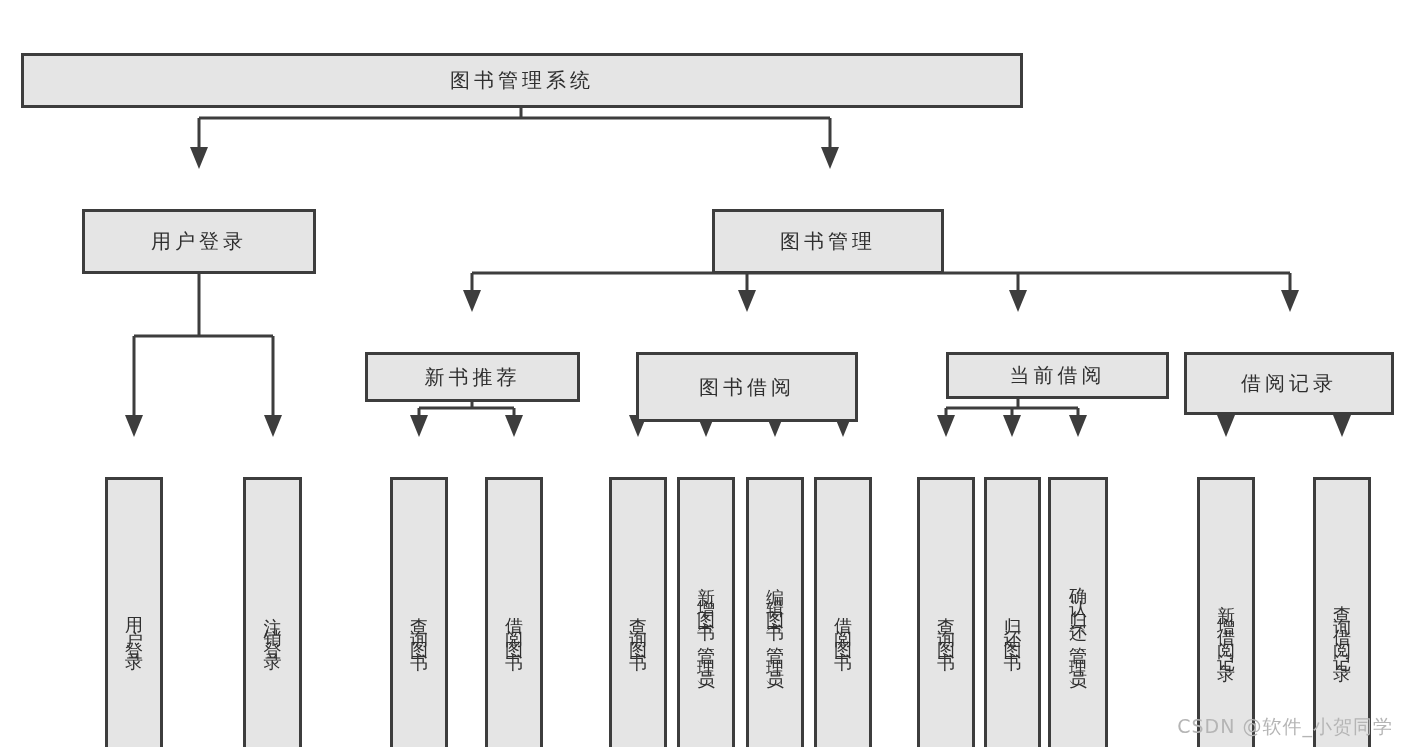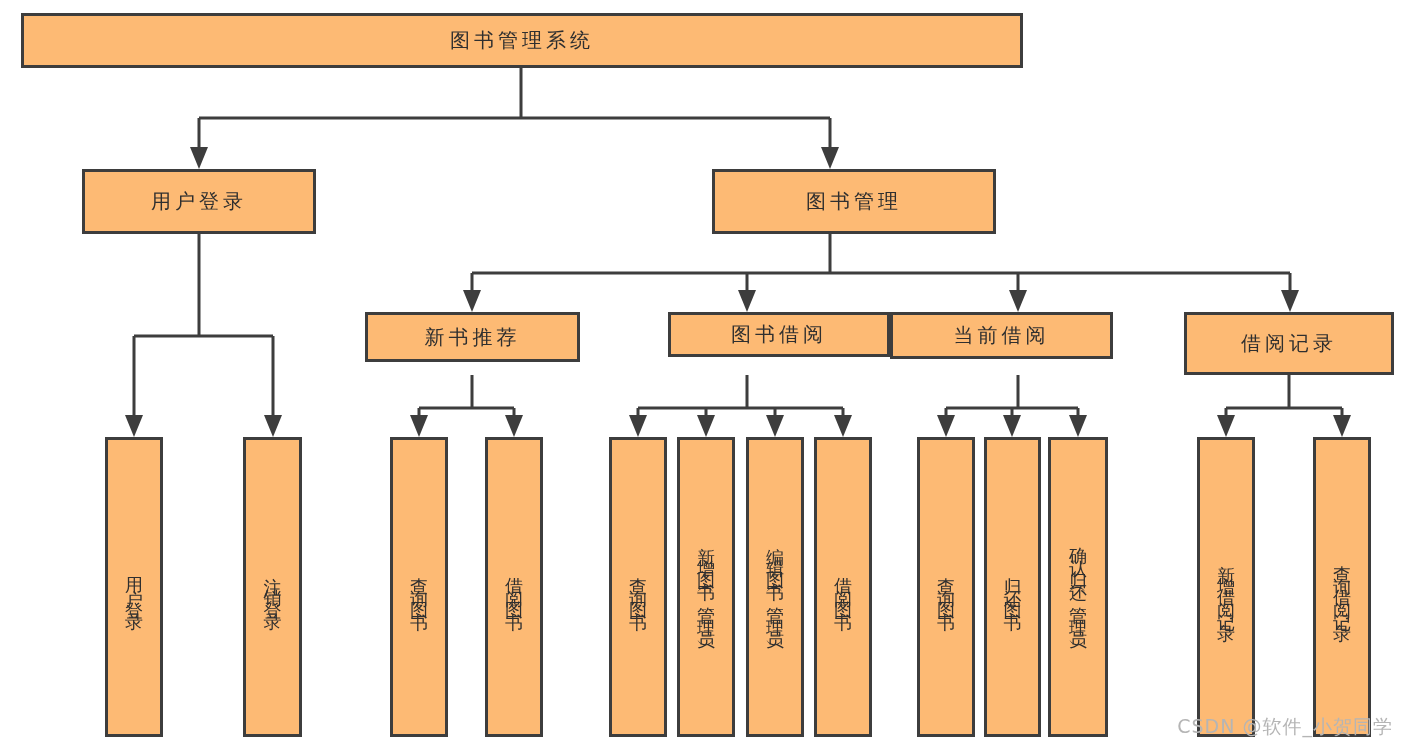--- a/index.html
+++ b/index.html
@@ -36,26 +36,27 @@
     fill: none;
   }
   svg.connectors polygon {
     fill: var(--line);
     stroke: none;
   }
   .node {
     position: absolute;
     box-sizing: border-box;
     border: 3px solid var(--line);
-    background: #fdba74;
+    background: #e5e5e5;
     display: flex;
     align-items: center;
     justify-content: center;
     color: var(--text);
     z-index: 2;
+    margin-top: 40px;
   }
   .h-node {
     font-size: 20px;
   }
   .h-node .lbl {
     letter-spacing: 4px;
     white-space: nowrap;
   }
   .v-node .lbl {
     writing-mode: vertical-lr;
@@ -132,31 +133,31 @@
     </g>
   </svg>
 
   <div class="node h-node" style="left:21px; top:13px; width:1002px; height:55px;">
     <span class="lbl">图书管理系统</span>
   </div>
 
   <div class="node h-node" style="left:82px; top:169px; width:234px; height:65px;">
     <span class="lbl">用户登录</span>
   </div>
-  <div class="node h-node" style="left:712px; top:169px; width:284px; height:65px;">
+  <div class="node h-node" style="left:712px; top:169px; width:232px; height:65px;">
     <span class="lbl">图书管理</span>
   </div>
 
   <div class="node h-node" style="left:365px; top:312px; width:215px; height:50px;">
     <span class="lbl">新书推荐</span>
   </div>
-  <div class="node h-node" style="left:668px; top:312px; width:222px; height:45px;">
+  <div class="node h-node" style="left:636px; top:312px; width:222px; height:70px;">
     <span class="lbl">图书借阅</span>
   </div>
-  <div class="node h-node" style="left:890px; top:312px; width:223px; height:47px;">
+  <div class="node h-node" style="left:946px; top:312px; width:223px; height:47px;">
     <span class="lbl">当前借阅</span>
   </div>
   <div class="node h-node" style="left:1184px; top:312px; width:210px; height:63px;">
     <span class="lbl">借阅记录</span>
   </div>
 
   <div class="node v-node" style="left:105px; top:437px; width:58px; height:300px;">
     <span class="lbl">用户登录</span>
   </div>
   <div class="node v-node" style="left:243px; top:437px; width:59px; height:300px;">

